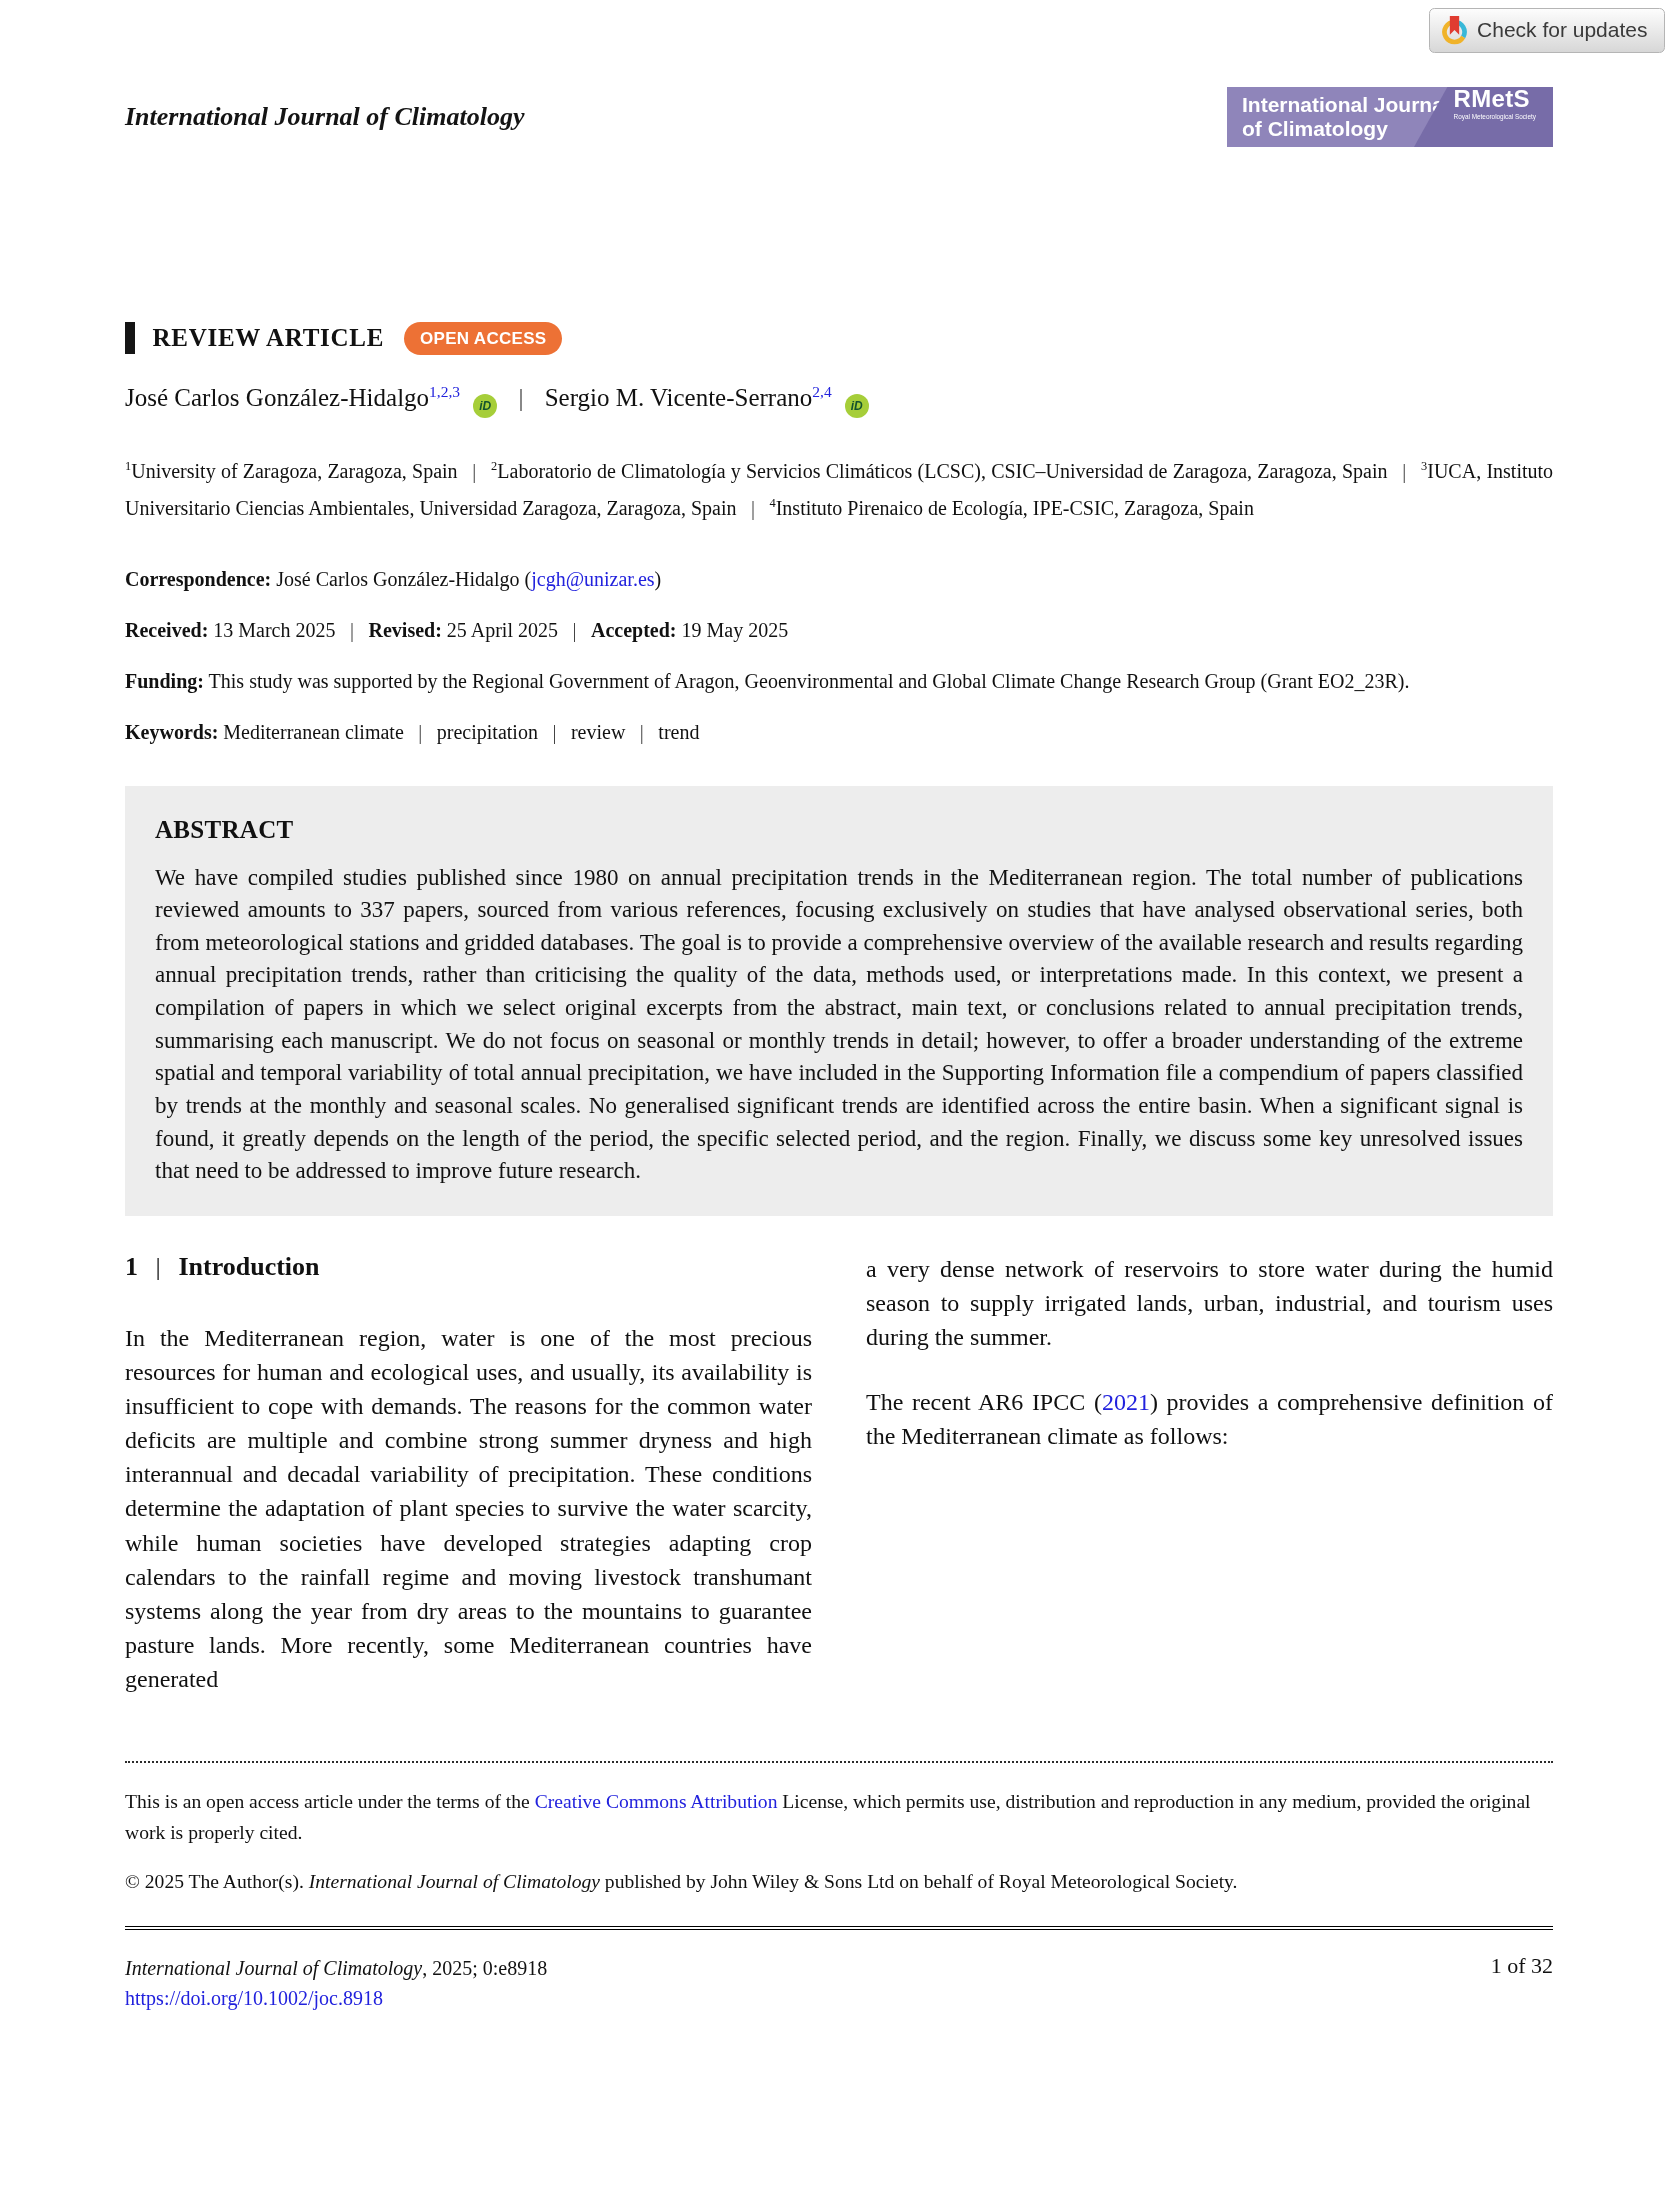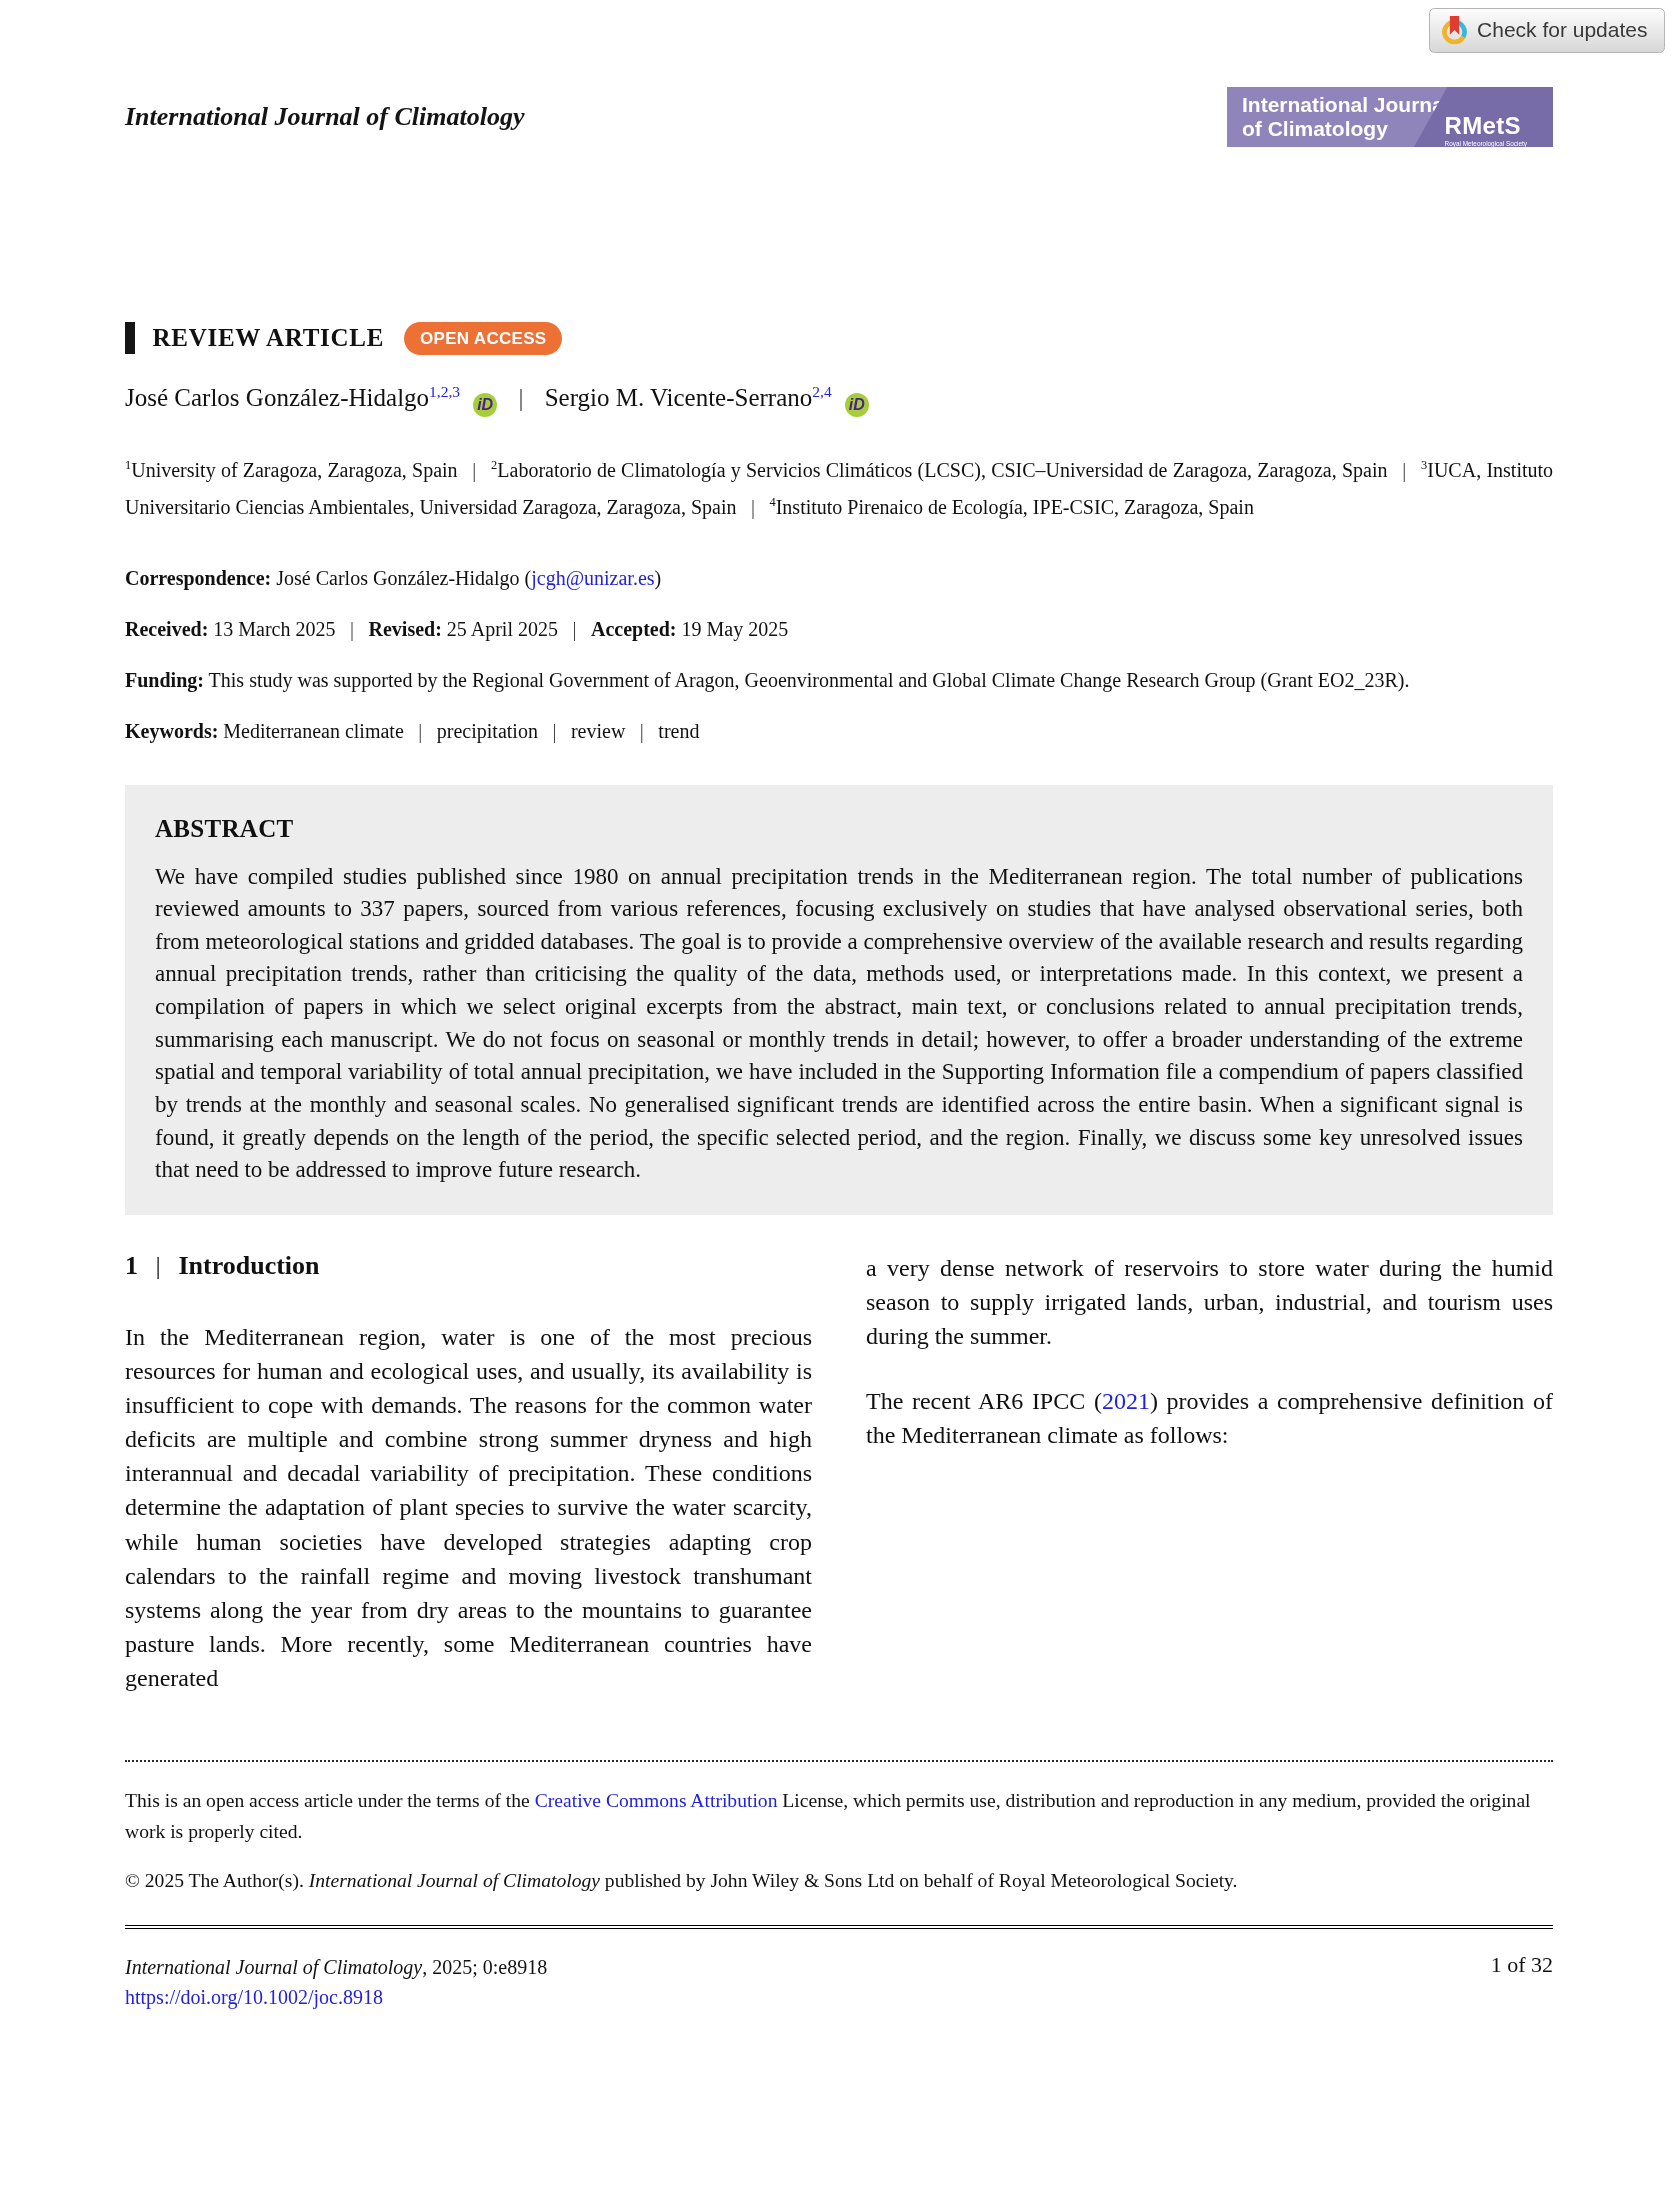--- a/index.html
+++ b/index.html
@@ -47,22 +47,22 @@
   .banner-left {
     position: absolute; left: 0; top: 0; bottom: 0;
     display: flex; flex-direction: column; justify-content: center;
     padding-left: 15px;
     color: #fff; font-weight: bold; font-size: 21px; line-height: 1.13;
   }
   .banner-right {
     position: absolute; right: 0; top: 0; bottom: 0; width: 139px;
     background: #776CA8;
     clip-path: polygon(24% 0, 100% 0, 100% 100%, 0 100%);
-    display: flex; align-items: flex-end; justify-content: flex-end;
-    gap: 14px; padding-right: 26px; padding-left: 27px;
+    display: flex; align-items: flex-start; justify-content: flex-end;
+    gap: 14px; padding-right: 17px; padding-left: 27px;
   }
   .rmets-text { color: #fff; line-height: 1; }
   .rmets-abbr { font-size: 24px; font-weight: bold; letter-spacing: 0.3px; }
   .rmets-sub  { font-size: 6.4px; margin-top: 2.7px; white-space: nowrap; }
 
   
   .article-type-row { margin-top: 175px; display: flex; align-items: center; }
   .type-bar { width: 10px; height: 32px; background: #151515; margin-right: 17.6px; }
   .type-label { font-size: 25px; font-weight: bold; letter-spacing: 0.7px; }
   .oa-badge {
@@ -77,23 +77,23 @@
   .title {
     margin-top: 64px; max-width: 1343px;
     font-size: 46px; font-weight: bold; line-height: 1.33; color: #101010;
   }
   .authors { margin-top: 28px; font-size: 25px; }
   .authors sup { color: #2222DD; font-size: 0.62em; }
   .author-sep { margin: 0 15px; color: #444; }
   .orcid-badge {
     display: inline-flex; align-items: center; justify-content: center;
     width: 24px; height: 24px; border-radius: 50%;
-    background: #A6CE39; color: #4c1d95;
-    font-family: "Liberation Sans", sans-serif;
-    font-size: 16px; font-weight: bold; font-style: italic;
+    background: #A6CE39; color: #14532d;
+    font-family: "Liberation Sans", sans-serif;
+    font-size: 12px; font-weight: bold; font-style: italic;
     margin-left: 6.8px; vertical-align: -4px; cursor: pointer;
   }
   .affiliations {
     margin-top: 35px; font-size: 20px; line-height: 1.82; text-align: justify; color: #101010;
   }
   .affiliations sup { font-size: 0.62em; }
   .pipe { margin: 0 9.5px; color: #444; }
   .meta { font-size: 20px; line-height: 1.55; margin-top: 20px; text-align: justify; }
   .meta.first { margin-top: 38px; }
   .meta b { font-weight: bold; }

